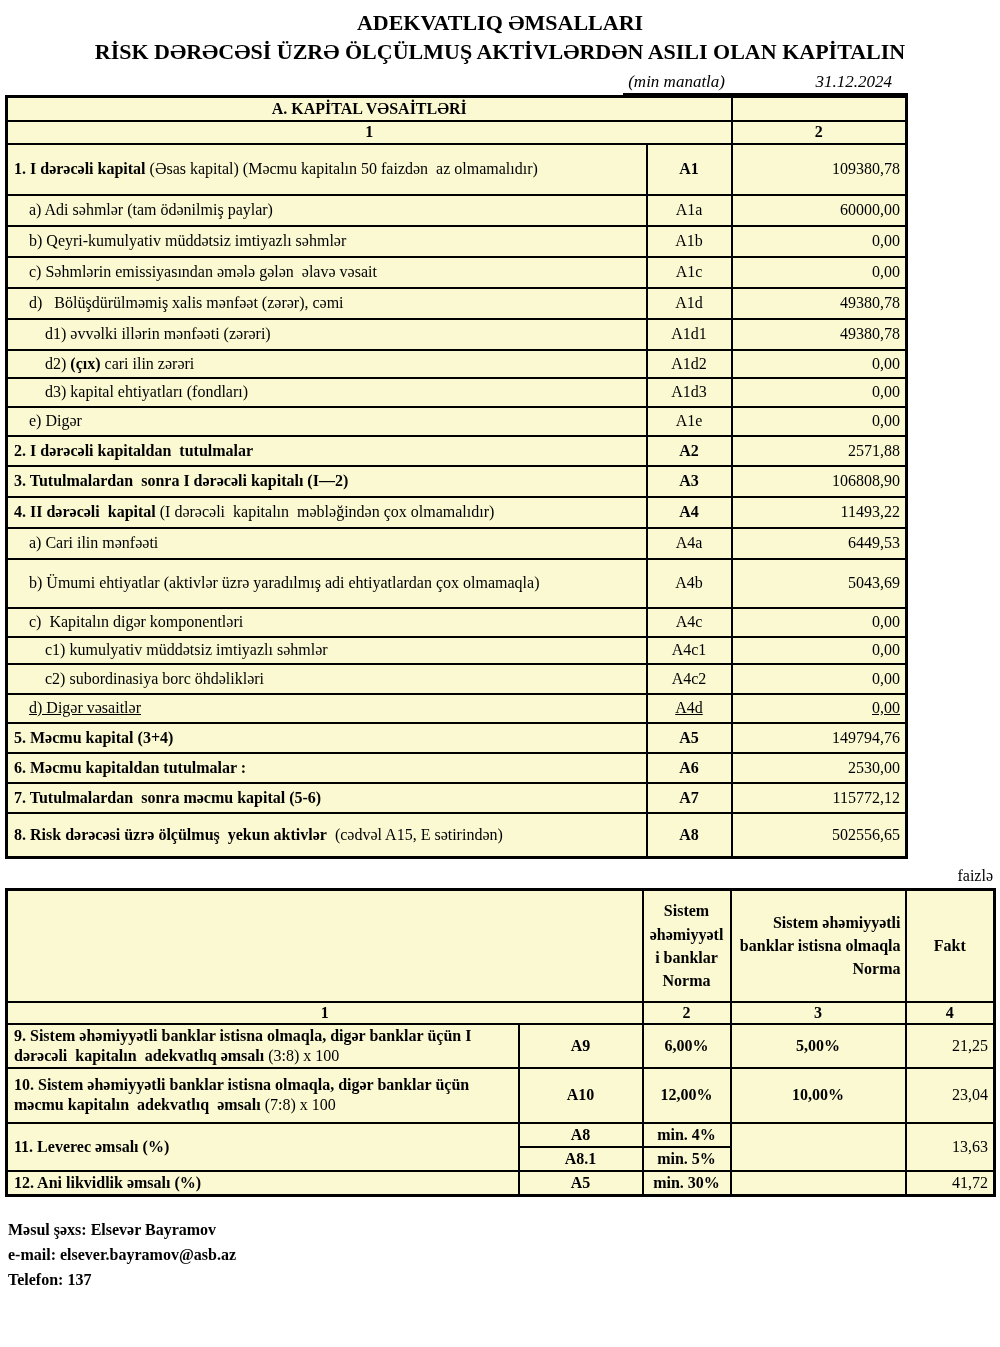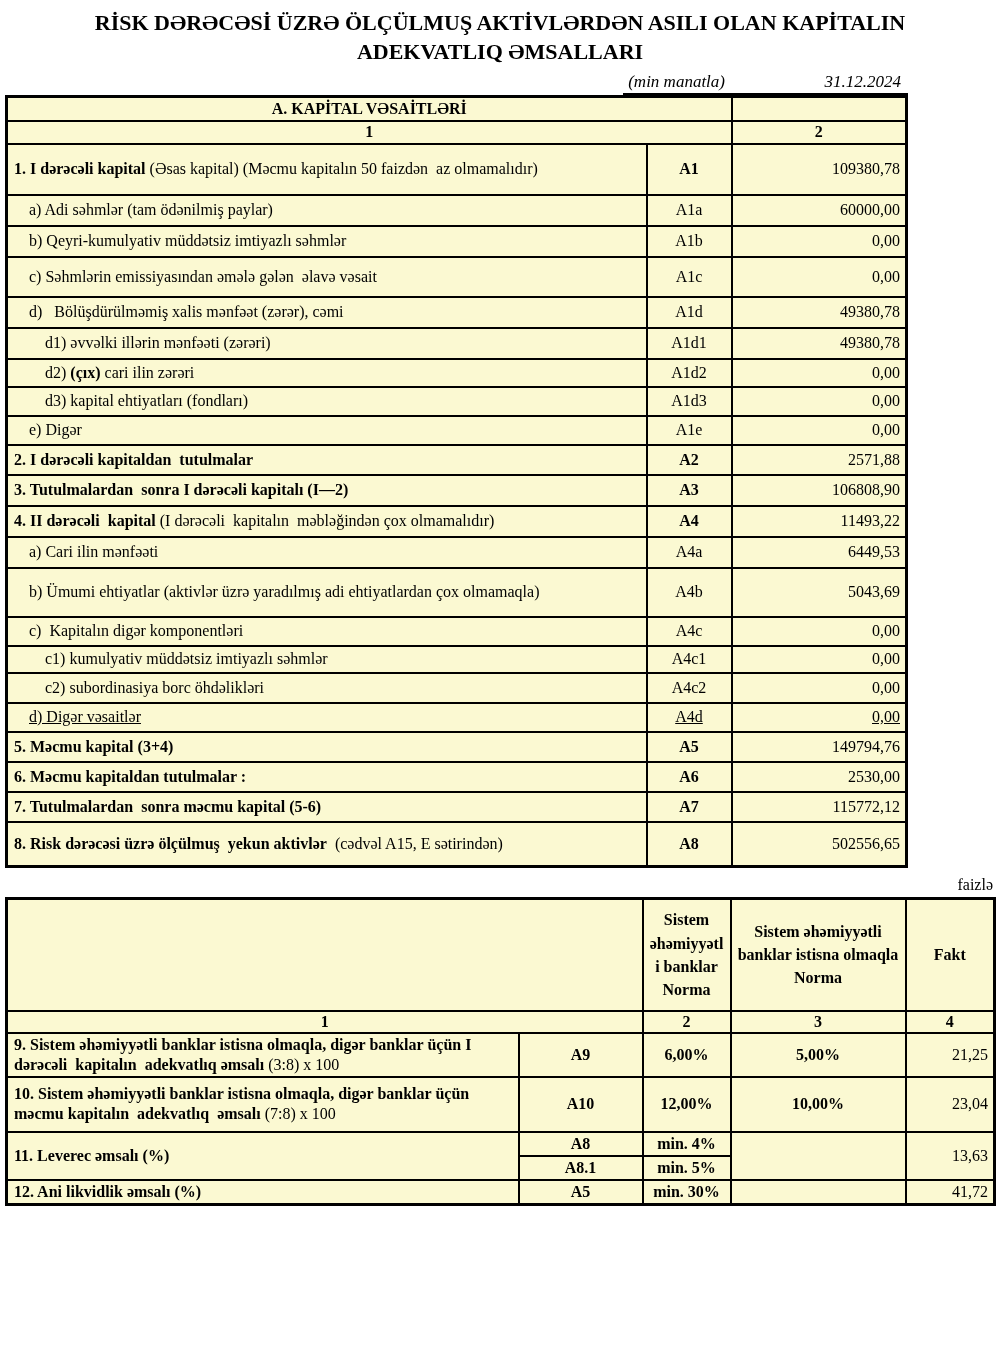--- a/index.html
+++ b/index.html
@@ -10,53 +10,53 @@
     color: #000;
     font-family: "Liberation Serif", serif;
     overflow: hidden;
   }
   .page { position: relative; width: 1000px; height: 1347px; }
 
   .title-block { padding-top: 8px; text-align: center; font-weight: bold; font-size: 22px; line-height: 1.32; }
 
   .meta-row { position: relative; width: 903px; height: 22px; margin: 6px 0 0 5px; font-style: italic; font-size: 17px; }
   .meta-unit { position: absolute; right: 183px; bottom: 2px; }
-  .meta-date { position: absolute; right: 7px; bottom: 2px; }
+  .meta-date { position: absolute; right: 16px; bottom: 2px; }
   .meta-row::after { content: ""; position: absolute; right: 0; bottom: -1px; width: 285px; border-bottom: 2px solid #000; }
 
   table { border-collapse: collapse; margin-left: 5px; border: 3px solid #000; table-layout: fixed; }
   td { border: 2px solid #000; background: var(--cell-bg, #FBF9D2); font-size: 16px; vertical-align: middle; padding: 1px 4px; overflow: hidden; }
 
   table.capital { width: 900px; margin-top: 1px; }
   table.ratio   { width: 988px; }
 
   .hdr { text-align: center; font-weight: bold; }
   .lbl { text-align: left; line-height: 1.25; }
   .lbl span { white-space: pre-wrap; }
   .indent0 { padding-left: 6px; }
   .indent1 { padding-left: 21px; }
   .indent2 { padding-left: 37px; }
   .code-cell { text-align: center; }
   .val-cell  { text-align: right; padding-right: 5px; }
   .b { font-weight: bold; }
   .norma-hdr { overflow-wrap: anywhere; line-height: 1.45; }
-  .hdr-tall { line-height: 1.45; }
+  .hdr-tall { line-height: 1.45; text-align: right; }
 
   .faizle { width: 993px; text-align: right; font-size: 16px; margin: 8px 0 3px 0; }
 
   .footer { margin: 20px 0 0 8px; font-weight: bold; font-size: 16px; line-height: 25px; }
 </style>
 </head>
 <body>
 
 <div class="page">
 
   <div class="title-block">
+    <div>ADEKVATLIQ ƏMSALLARI</div>
     <div>RİSK DƏRƏCƏSİ ÜZRƏ ÖLÇÜLMUŞ AKTİVLƏRDƏN ASILI OLAN KAPİTALIN</div>
-    <div>ADEKVATLIQ ƏMSALLARI</div>
   </div>
 
   <div class="meta-row">
     <span class="meta-unit">(min manatla)</span>
     <span class="meta-date">31.12.2024</span>
   </div>
 
   <table class="capital">
     <colgroup>
       <col style="width:640px">
@@ -82,21 +82,21 @@
         <tr style="height: 31px;">
           <td class="lbl indent1"><span>a) Adi səhmlər (tam ödənilmiş paylar)</span></td>
           <td class="code-cell">A1a</td>
           <td class="val-cell">60000,00</td>
         </tr>
         <tr style="height: 31px;">
           <td class="lbl indent1"><span>b) Qeyri-kumulyativ müddətsiz imtiyazlı səhmlər</span></td>
           <td class="code-cell">A1b</td>
           <td class="val-cell">0,00</td>
         </tr>
-        <tr style="height: 40px;">
+        <tr style="height: 31px;">
           <td class="lbl indent1"><span>c) Səhmlərin emissiyasından əmələ gələn  əlavə vəsait</span></td>
           <td class="code-cell">A1c</td>
           <td class="val-cell">0,00</td>
         </tr>
         <tr style="height: 31px;">
           <td class="lbl indent1"><span>d)   Bölüşdürülməmiş xalis mənfəət (zərər), cəmi</span></td>
           <td class="code-cell">A1d</td>
           <td class="val-cell">49380,78</td>
         </tr>
         <tr style="height: 31px;">
@@ -240,14 +240,19 @@
         <tr style="height: 24px;">
           <td class="lbl indent0"><span class="b">12. Ani likvidlik əmsalı (%)</span></td>
           <td class="code-cell b">A5</td>
           <td class="code-cell b">min. 30%</td>
           <td class="code-cell b"></td>
           <td class="val-cell">41,72</td>
         </tr>
       </tbody>
   </table>
 
+  <div class="footer">
+    <div>Məsul şəxs: Elsevər Bayramov</div>
+    <div>e-mail: elsever.bayramov@asb.az</div>
+    <div>Telefon: 137</div>
+  </div>
 
 </div>
 
 </body></html>

